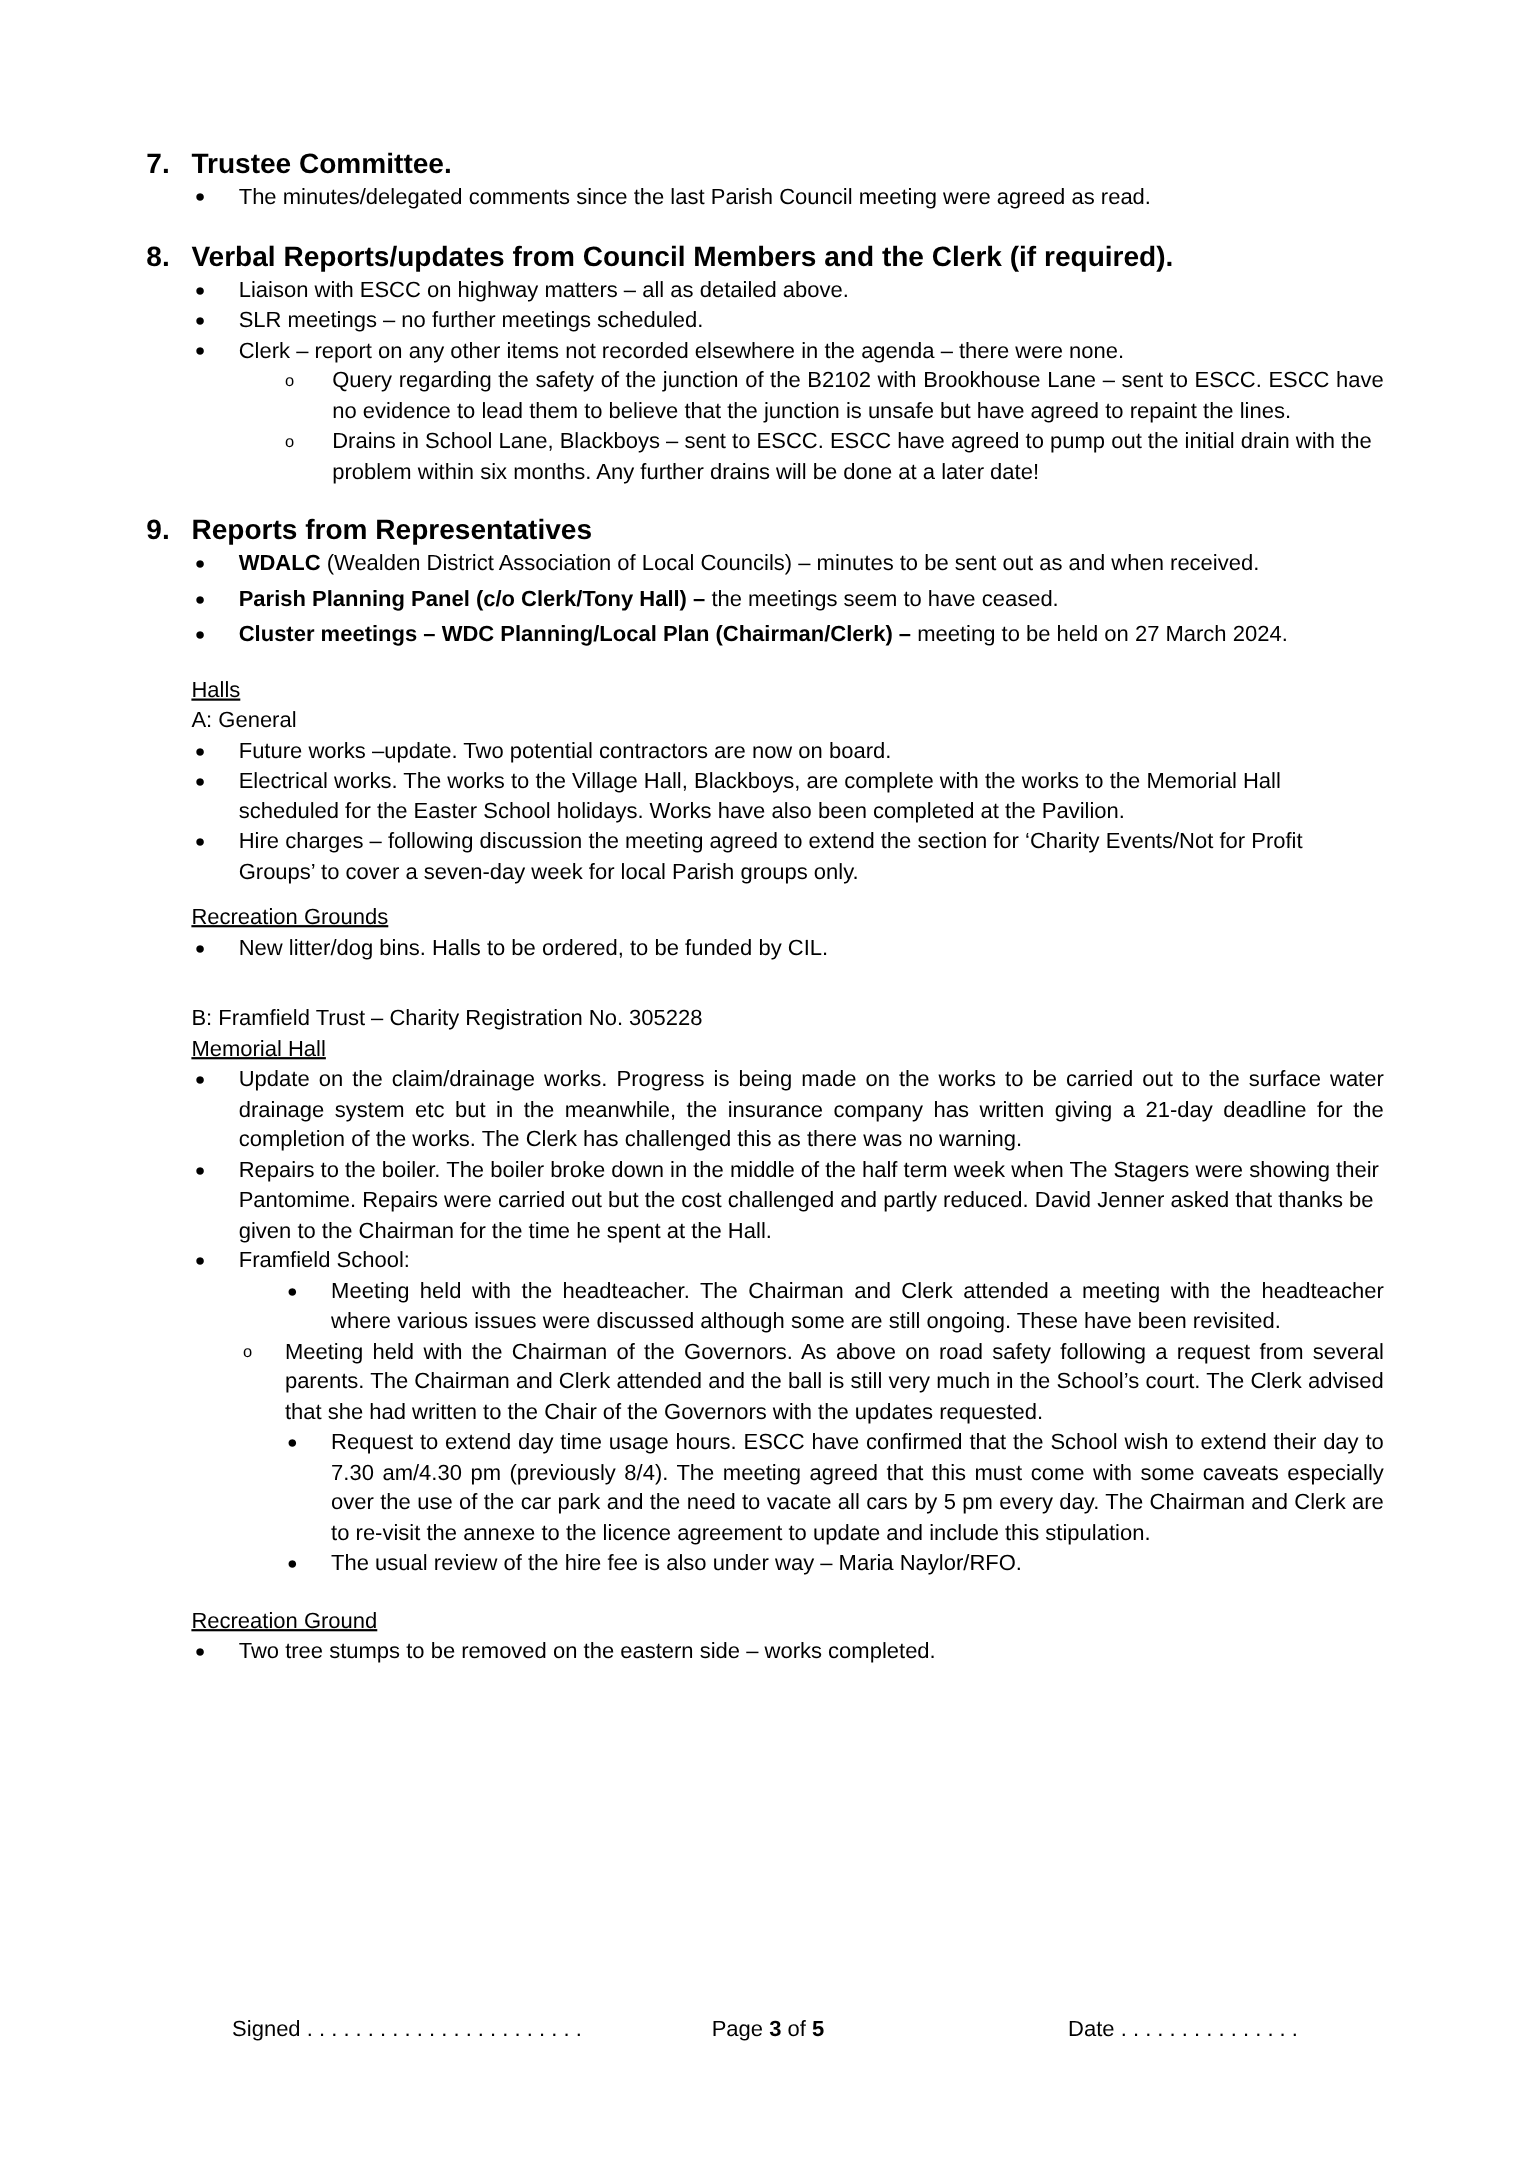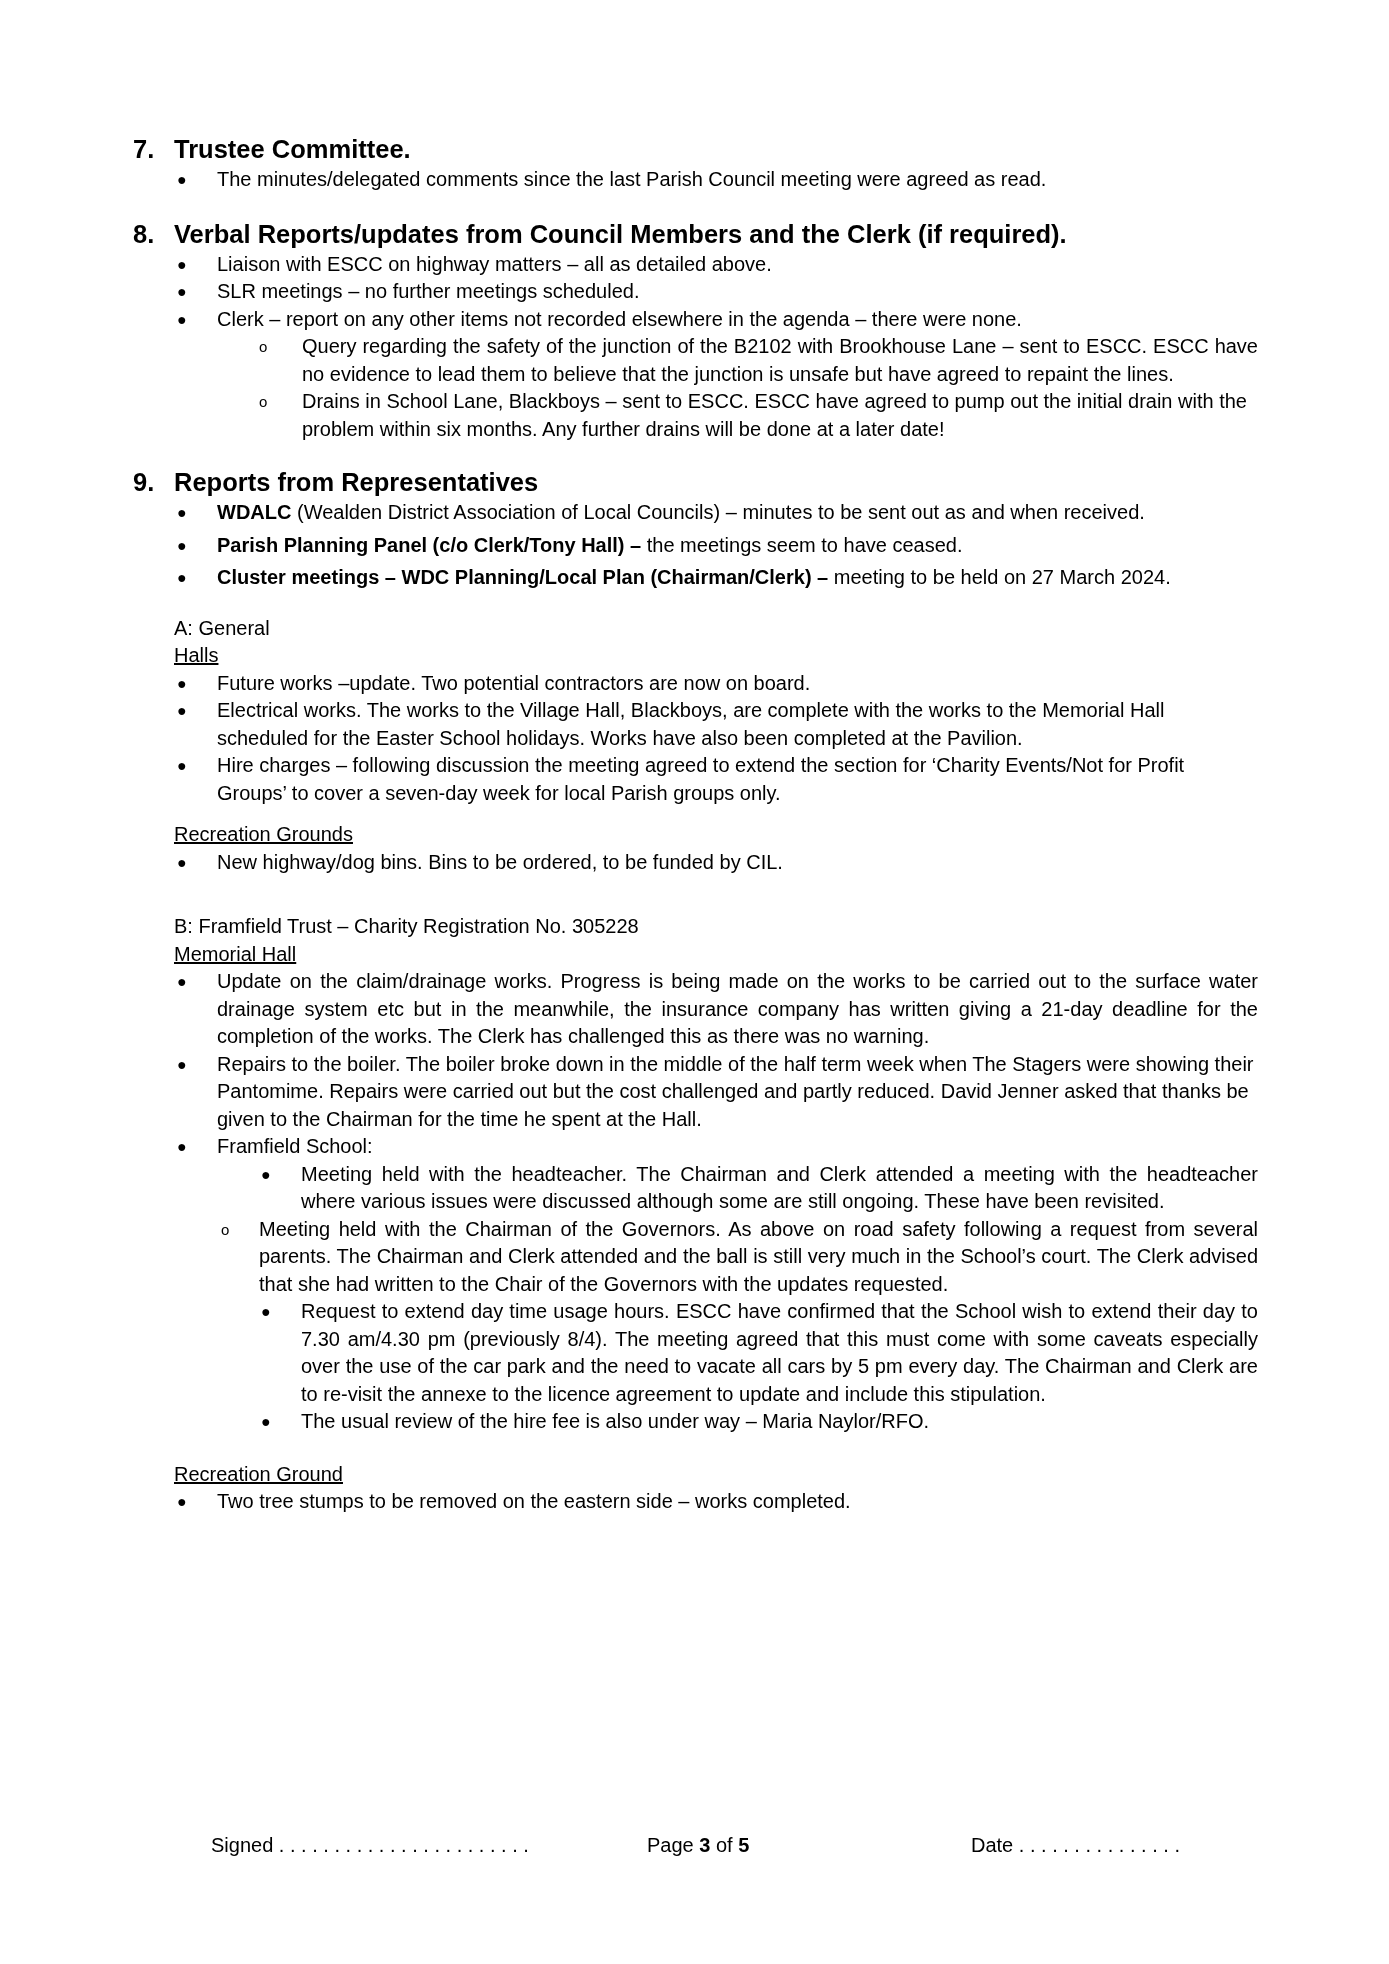--- a/index.html
+++ b/index.html
@@ -71,30 +71,30 @@
     </div>
     <ul class="body">
       <li class="l1 just"><span class="mk dot">●</span><span class="b">WDALC</span><span> (Wealden District Association of Local Councils) – minutes to be sent out as and when received.</span></li>
       <li class="l1" style="margin-top:5px"><span class="mk dot">●</span><span class="b">Parish Planning Panel (c/o Clerk/Tony Hall) –</span><span> the meetings seem to have ceased.</span></li>
       <li class="l1" style="margin-top:5px"><span class="mk dot">●</span><span class="b">Cluster meetings – WDC Planning/Local Plan (Chairman/Clerk) –</span><span> meeting to be held on 27 March 2024.</span></li>
     </ul>
   </div>
 
   <div class="sec" style="margin-top:23px">
     <div class="body">
+      <div class="sub u">Halls</div>
       <div class="sub">A: General</div>
-      <div class="sub u">Halls</div>
       <ul>
         <li class="l1"><span class="mk dot">●</span><span>Future works –update.  Two potential contractors are now on board.</span></li>
         <li class="l1"><span class="mk dot">●</span><span>Electrical works.  The works to the Village Hall, Blackboys, are complete with the works to the Memorial Hall scheduled for the Easter School holidays.  Works have also been completed at the Pavilion.</span></li>
         <li class="l1"><span class="mk dot">●</span><span>Hire charges – following discussion the meeting agreed to extend the section for ‘Charity Events/Not for Profit Groups’ to cover a seven-day week for local Parish groups only.</span></li>
       </ul>
       <div class="sub u" style="margin-top:14px">Recreation Grounds</div>
       <ul>
-        <li class="l1"><span class="mk dot">●</span><span>New highway/dog bins.  Bins to be ordered, to be funded by CIL.</span></li>
+        <li class="l1"><span class="mk dot">●</span><span>New litter/dog bins.  Halls to be ordered, to be funded by CIL.</span></li>
       </ul>
 
       <div class="sub" style="margin-top:37px">B: Framfield Trust – Charity Registration No. 305228</div>
       <div class="sub u">Memorial Hall</div>
       <ul>
         <li class="l1 just"><span class="mk dot">●</span><span>Update on the claim/drainage works.  Progress is being made on the works to be carried out to the surface water drainage system etc but in the meanwhile, the insurance company has written giving a 21-day deadline for the completion of the works.  The Clerk has challenged this as there was no warning.</span></li>
         <li class="l1"><span class="mk dot">●</span><span>Repairs to the boiler.  The boiler broke down in the middle of the half term week when The Stagers were showing their Pantomime.  Repairs were carried out but the cost challenged and partly reduced. David Jenner asked that thanks be given to the Chairman for the time he spent at the Hall.</span></li>
         <li class="l1"><span class="mk dot">●</span><span>Framfield School:</span></li>
         <li class="l3 just"><span class="mk dot">●</span><span>Meeting held with the headteacher.  The Chairman and Clerk attended a meeting with the headteacher where various issues were discussed although some are still ongoing.  These have been revisited.</span></li>
         <li class="l2o just"><span class="mk circ">o</span><span>Meeting held with the Chairman of the Governors. As above on road safety following a request from several parents.  The Chairman and Clerk attended and the ball is still very much in the School’s court.  The Clerk advised that she had written to the Chair of the Governors with the updates requested.</span></li>

